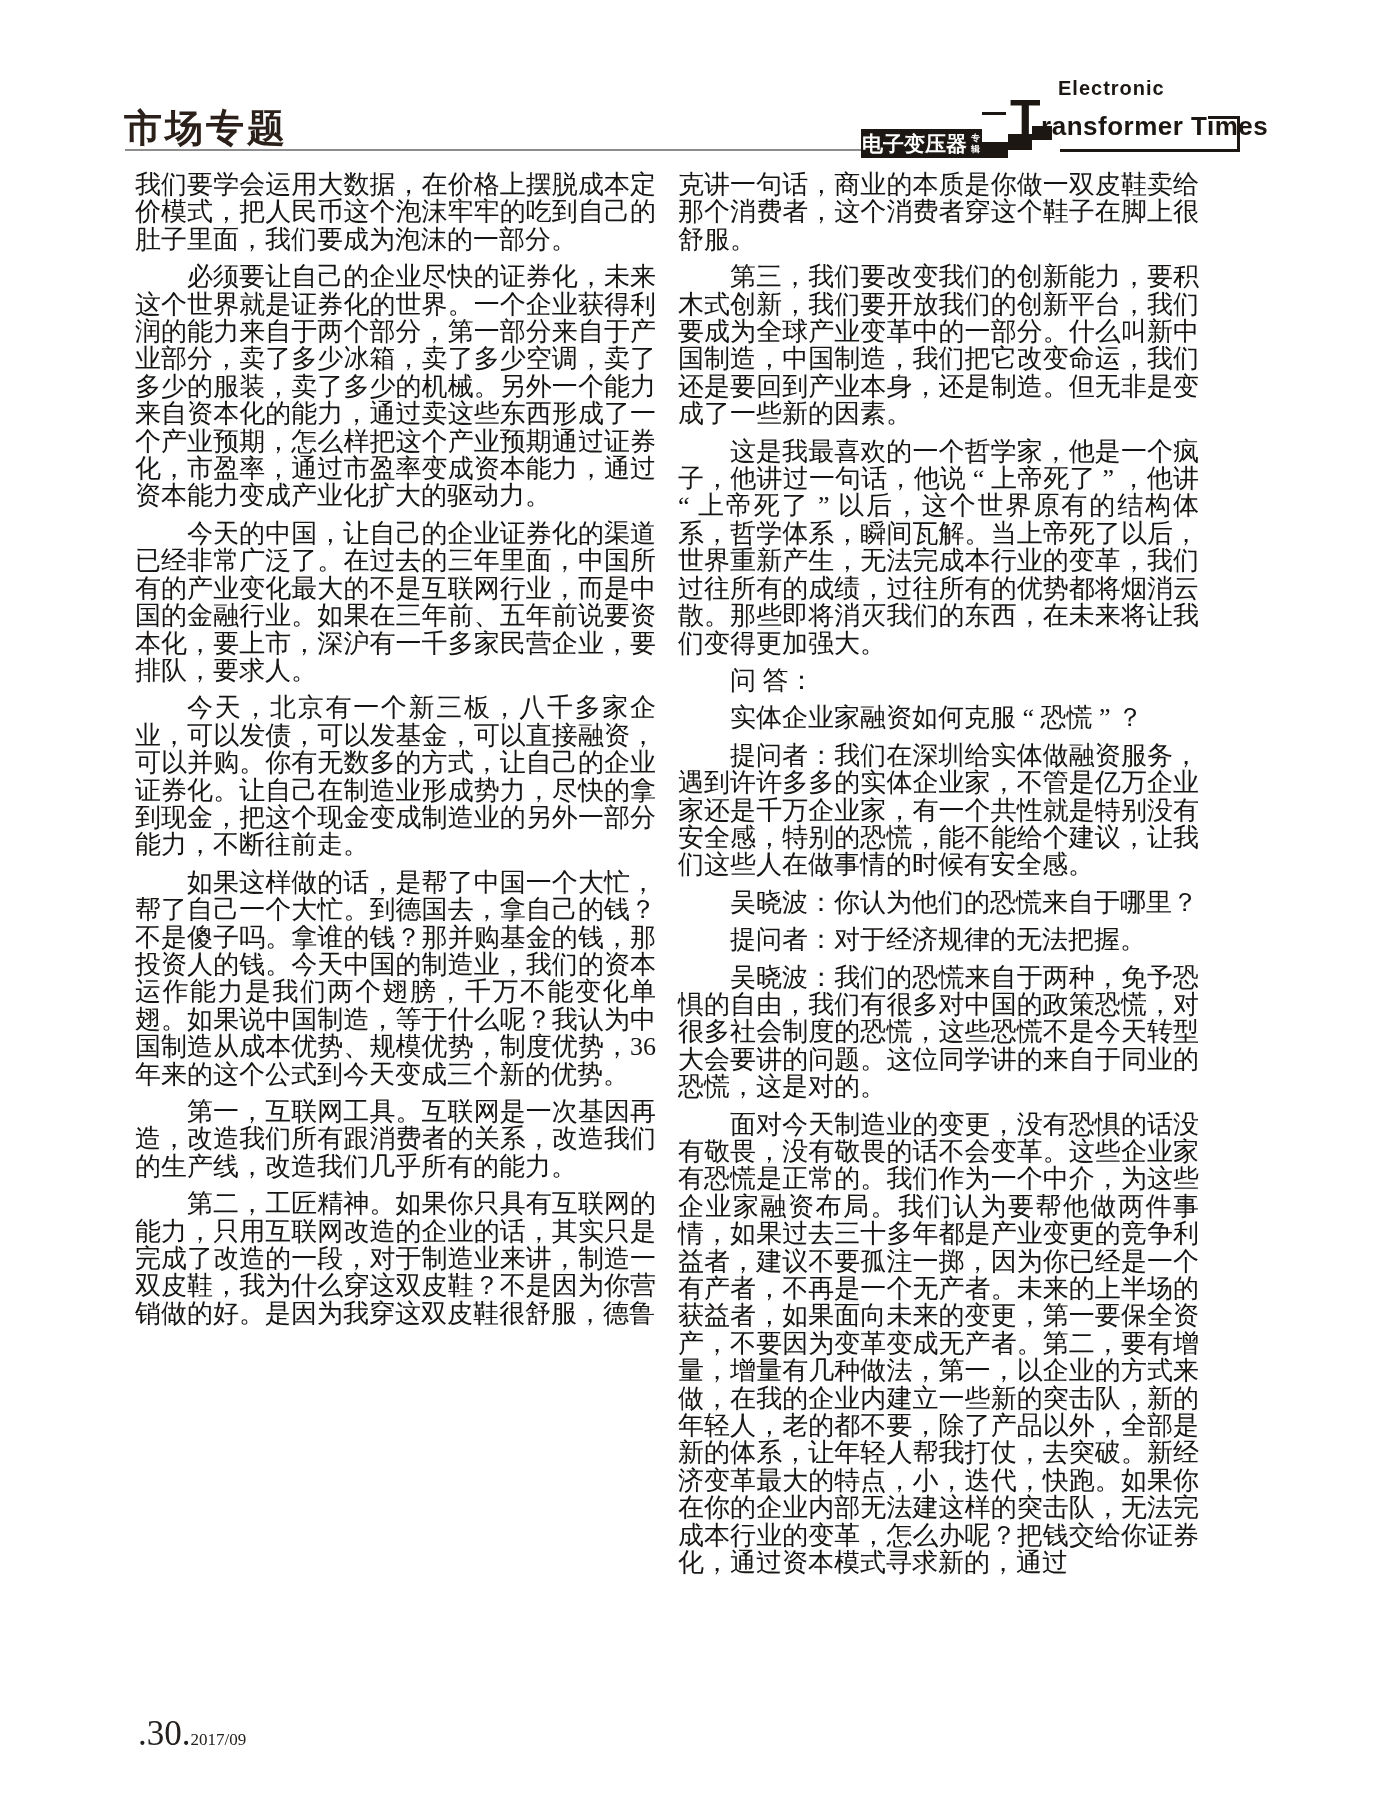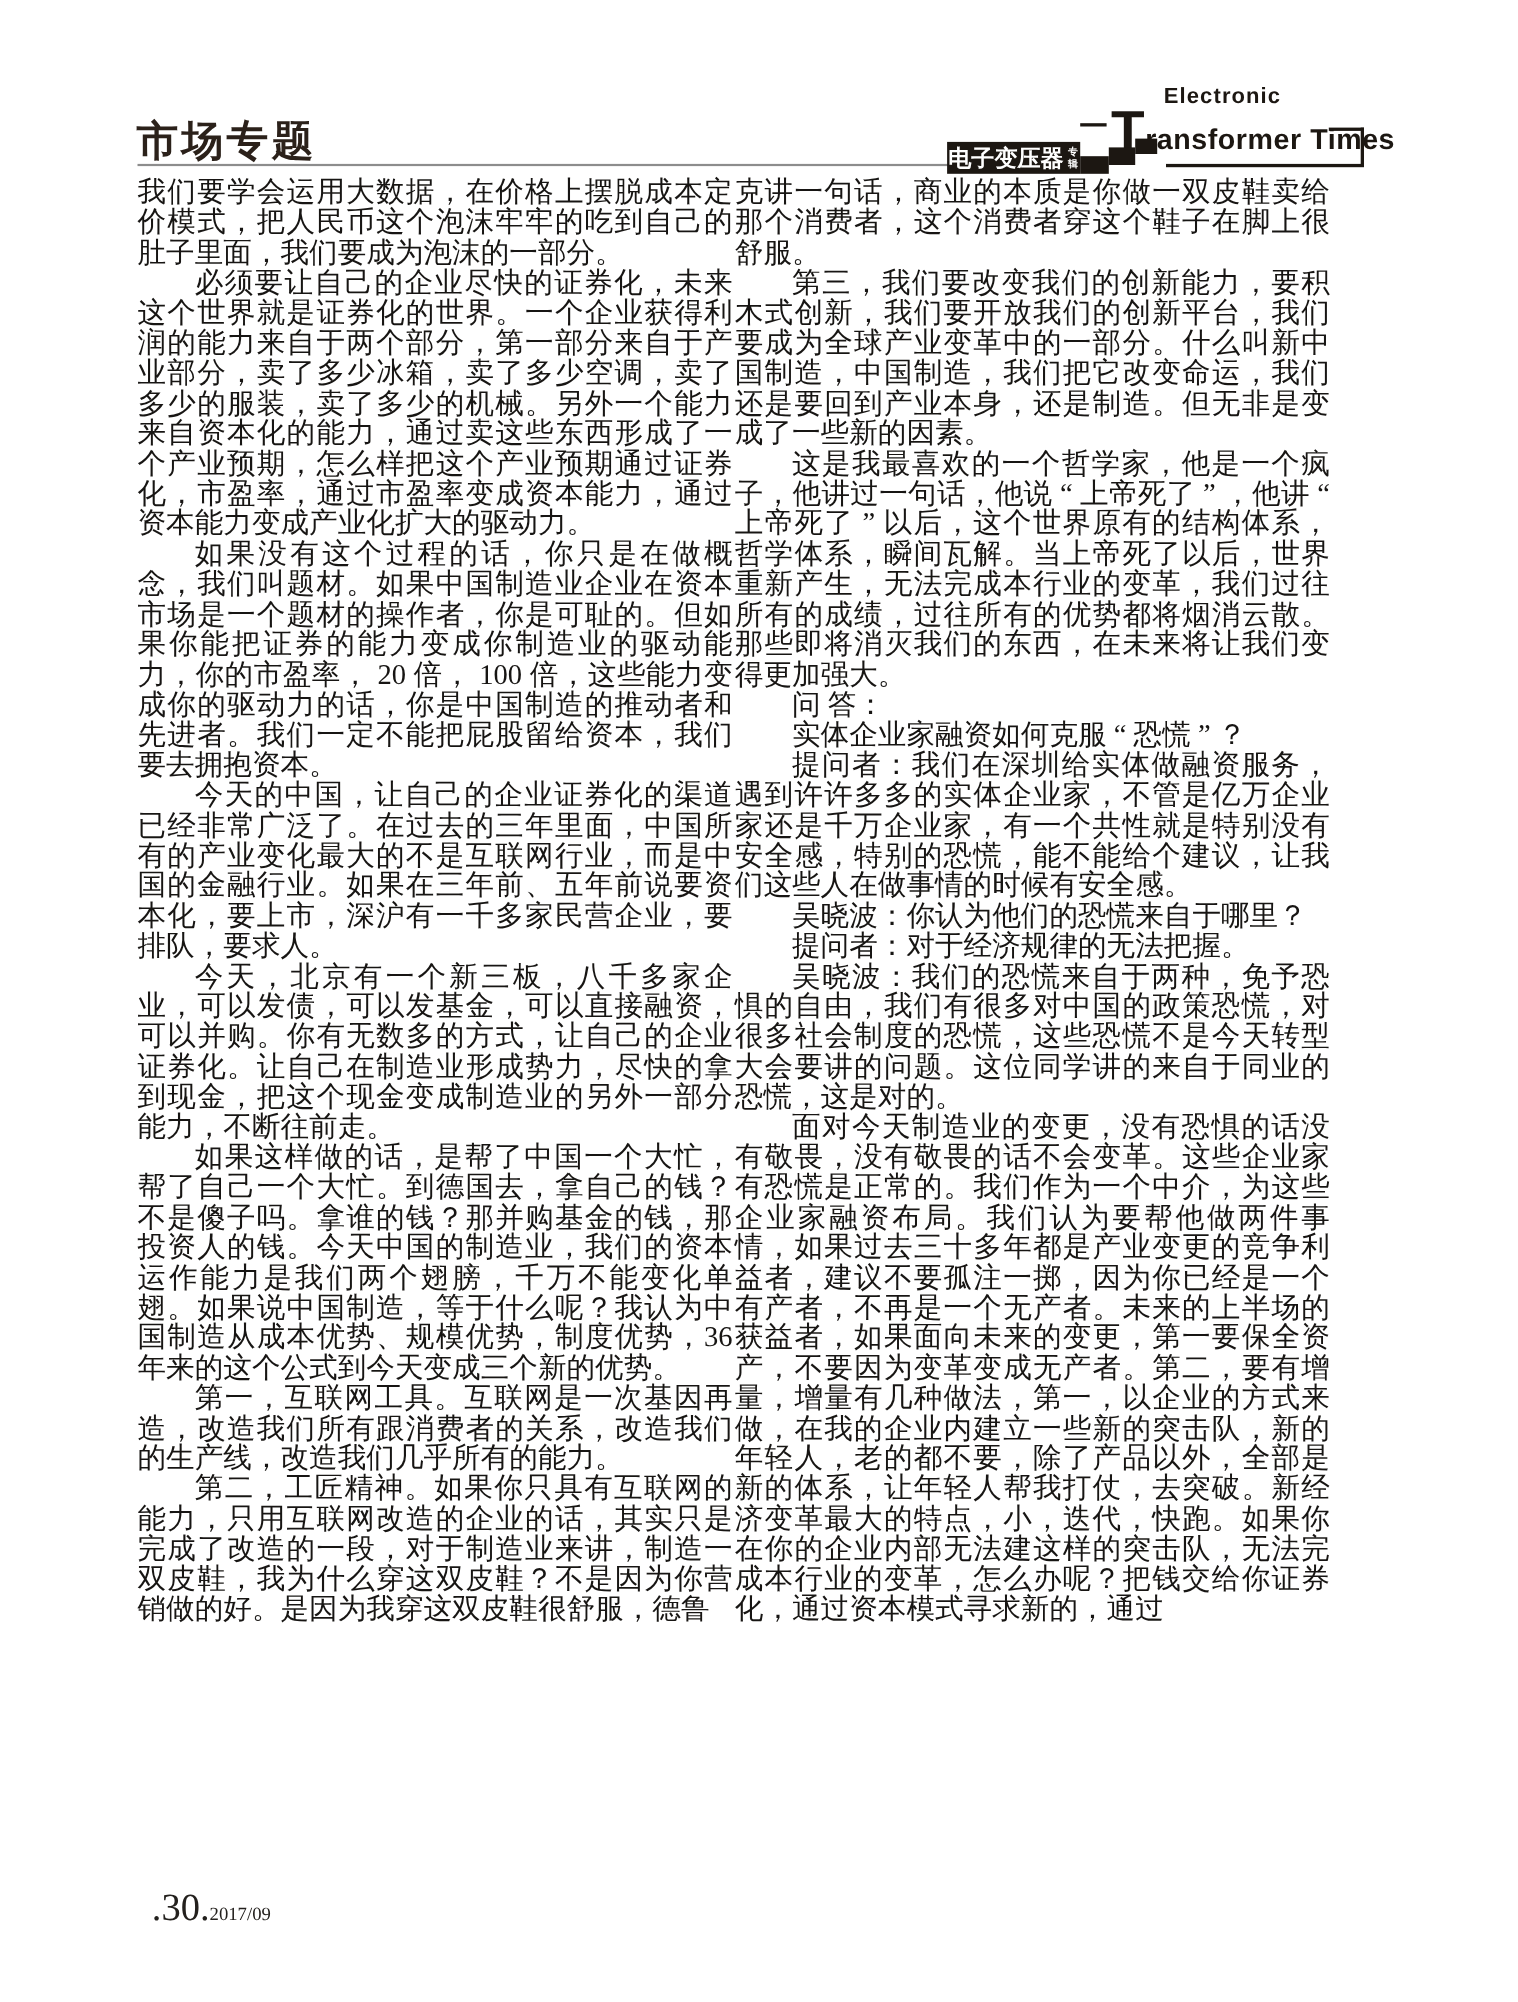--- a/index.html
+++ b/index.html
@@ -67,21 +67,21 @@
   .stair.s3{left:1032px;top:126px;width:20px;height:14px;}
   
   .col{
     position:absolute;top:161px;width:541px;
     font-size:26px;line-height:27.4px;
     text-align:justify;
     color:#171513;
   }
   .col-left{left:125px;}
   .col-right{left:668px;}
-  .col p{margin:0;text-indent:2em;}
+  .col p{margin:10px;text-indent:2em;}
   .col p.flush{text-indent:0;}
   
   .footer{
     position:absolute;left:138px;top:1714px;
     color:#23201d;white-space:nowrap;
   }
   .footer .num{font-size:35px;}
   .footer .issue{font-size:17px;margin-top:16px;}
 </style>
 </head>
@@ -102,21 +102,20 @@
   <span class="cn-logo-suffix">专辑</span>
 </div>
 <div class="stair s1"></div>
 <div class="stair s2"></div>
 <div class="stair s3"></div>
 <div class="rule-right"></div>
 
 <div class="col col-left">
   <p class="flush">我们要学会运用大数据，在价格上摆脱成本定价模式，把人民币这个泡沫牢牢的吃到自己的肚子里面，我们要成为泡沫的一部分。</p>
   <p>必须要让自己的企业尽快的证券化，未来这个世界就是证券化的世界。一个企业获得利润的能力来自于两个部分，第一部分来自于产业部分，卖了多少冰箱，卖了多少空调，卖了多少的服装，卖了多少的机械。另外一个能力来自资本化的能力，通过卖这些东西形成了一个产业预期，怎么样把这个产业预期通过证券化，市盈率，通过市盈率变成资本能力，通过资本能力变成产业化扩大的驱动力。</p>
-  <p>如果没有这个过程的话，你只是在做概念，我们叫题材。如果中国制造业企业在资本市场是一个题材的操作者，你是可耻的。但如果你能把证券的能力变成你制造业的驱动能力，你的市盈率， 20 倍， 100 倍，这些能力变成你的驱动力的话，你是中国制造的推动者和先进者。我们一定不能把屁股留给资本，我们要去拥抱资本。</p>
   <p>今天的中国，让自己的企业证券化的渠道已经非常广泛了。在过去的三年里面，中国所有的产业变化最大的不是互联网行业，而是中国的金融行业。如果在三年前、五年前说要资本化，要上市，深沪有一千多家民营企业，要排队，要求人。</p>
   <p>今天，北京有一个新三板，八千多家企业，可以发债，可以发基金，可以直接融资，可以并购。你有无数多的方式，让自己的企业证券化。让自己在制造业形成势力，尽快的拿到现金，把这个现金变成制造业的另外一部分能力，不断往前走。</p>
   <p>如果这样做的话，是帮了中国一个大忙，帮了自己一个大忙。到德国去，拿自己的钱？不是傻子吗。拿谁的钱？那并购基金的钱，那投资人的钱。今天中国的制造业，我们的资本运作能力是我们两个翅膀，千万不能变化单翅。如果说中国制造，等于什么呢？我认为中国制造从成本优势、规模优势，制度优势，36 年来的这个公式到今天变成三个新的优势。</p>
   <p>第一，互联网工具。互联网是一次基因再造，改造我们所有跟消费者的关系，改造我们的生产线，改造我们几乎所有的能力。</p>
   <p>第二，工匠精神。如果你只具有互联网的能力，只用互联网改造的企业的话，其实只是完成了改造的一段，对于制造业来讲，制造一双皮鞋，我为什么穿这双皮鞋？不是因为你营销做的好。是因为我穿这双皮鞋很舒服，德鲁</p>
 </div>
 
 <div class="col col-right">
   <p class="flush">克讲一句话，商业的本质是你做一双皮鞋卖给那个消费者，这个消费者穿这个鞋子在脚上很舒服。</p>
   <p>第三，我们要改变我们的创新能力，要积木式创新，我们要开放我们的创新平台，我们要成为全球产业变革中的一部分。什么叫新中国制造，中国制造，我们把它改变命运，我们还是要回到产业本身，还是制造。但无非是变成了一些新的因素。</p>

